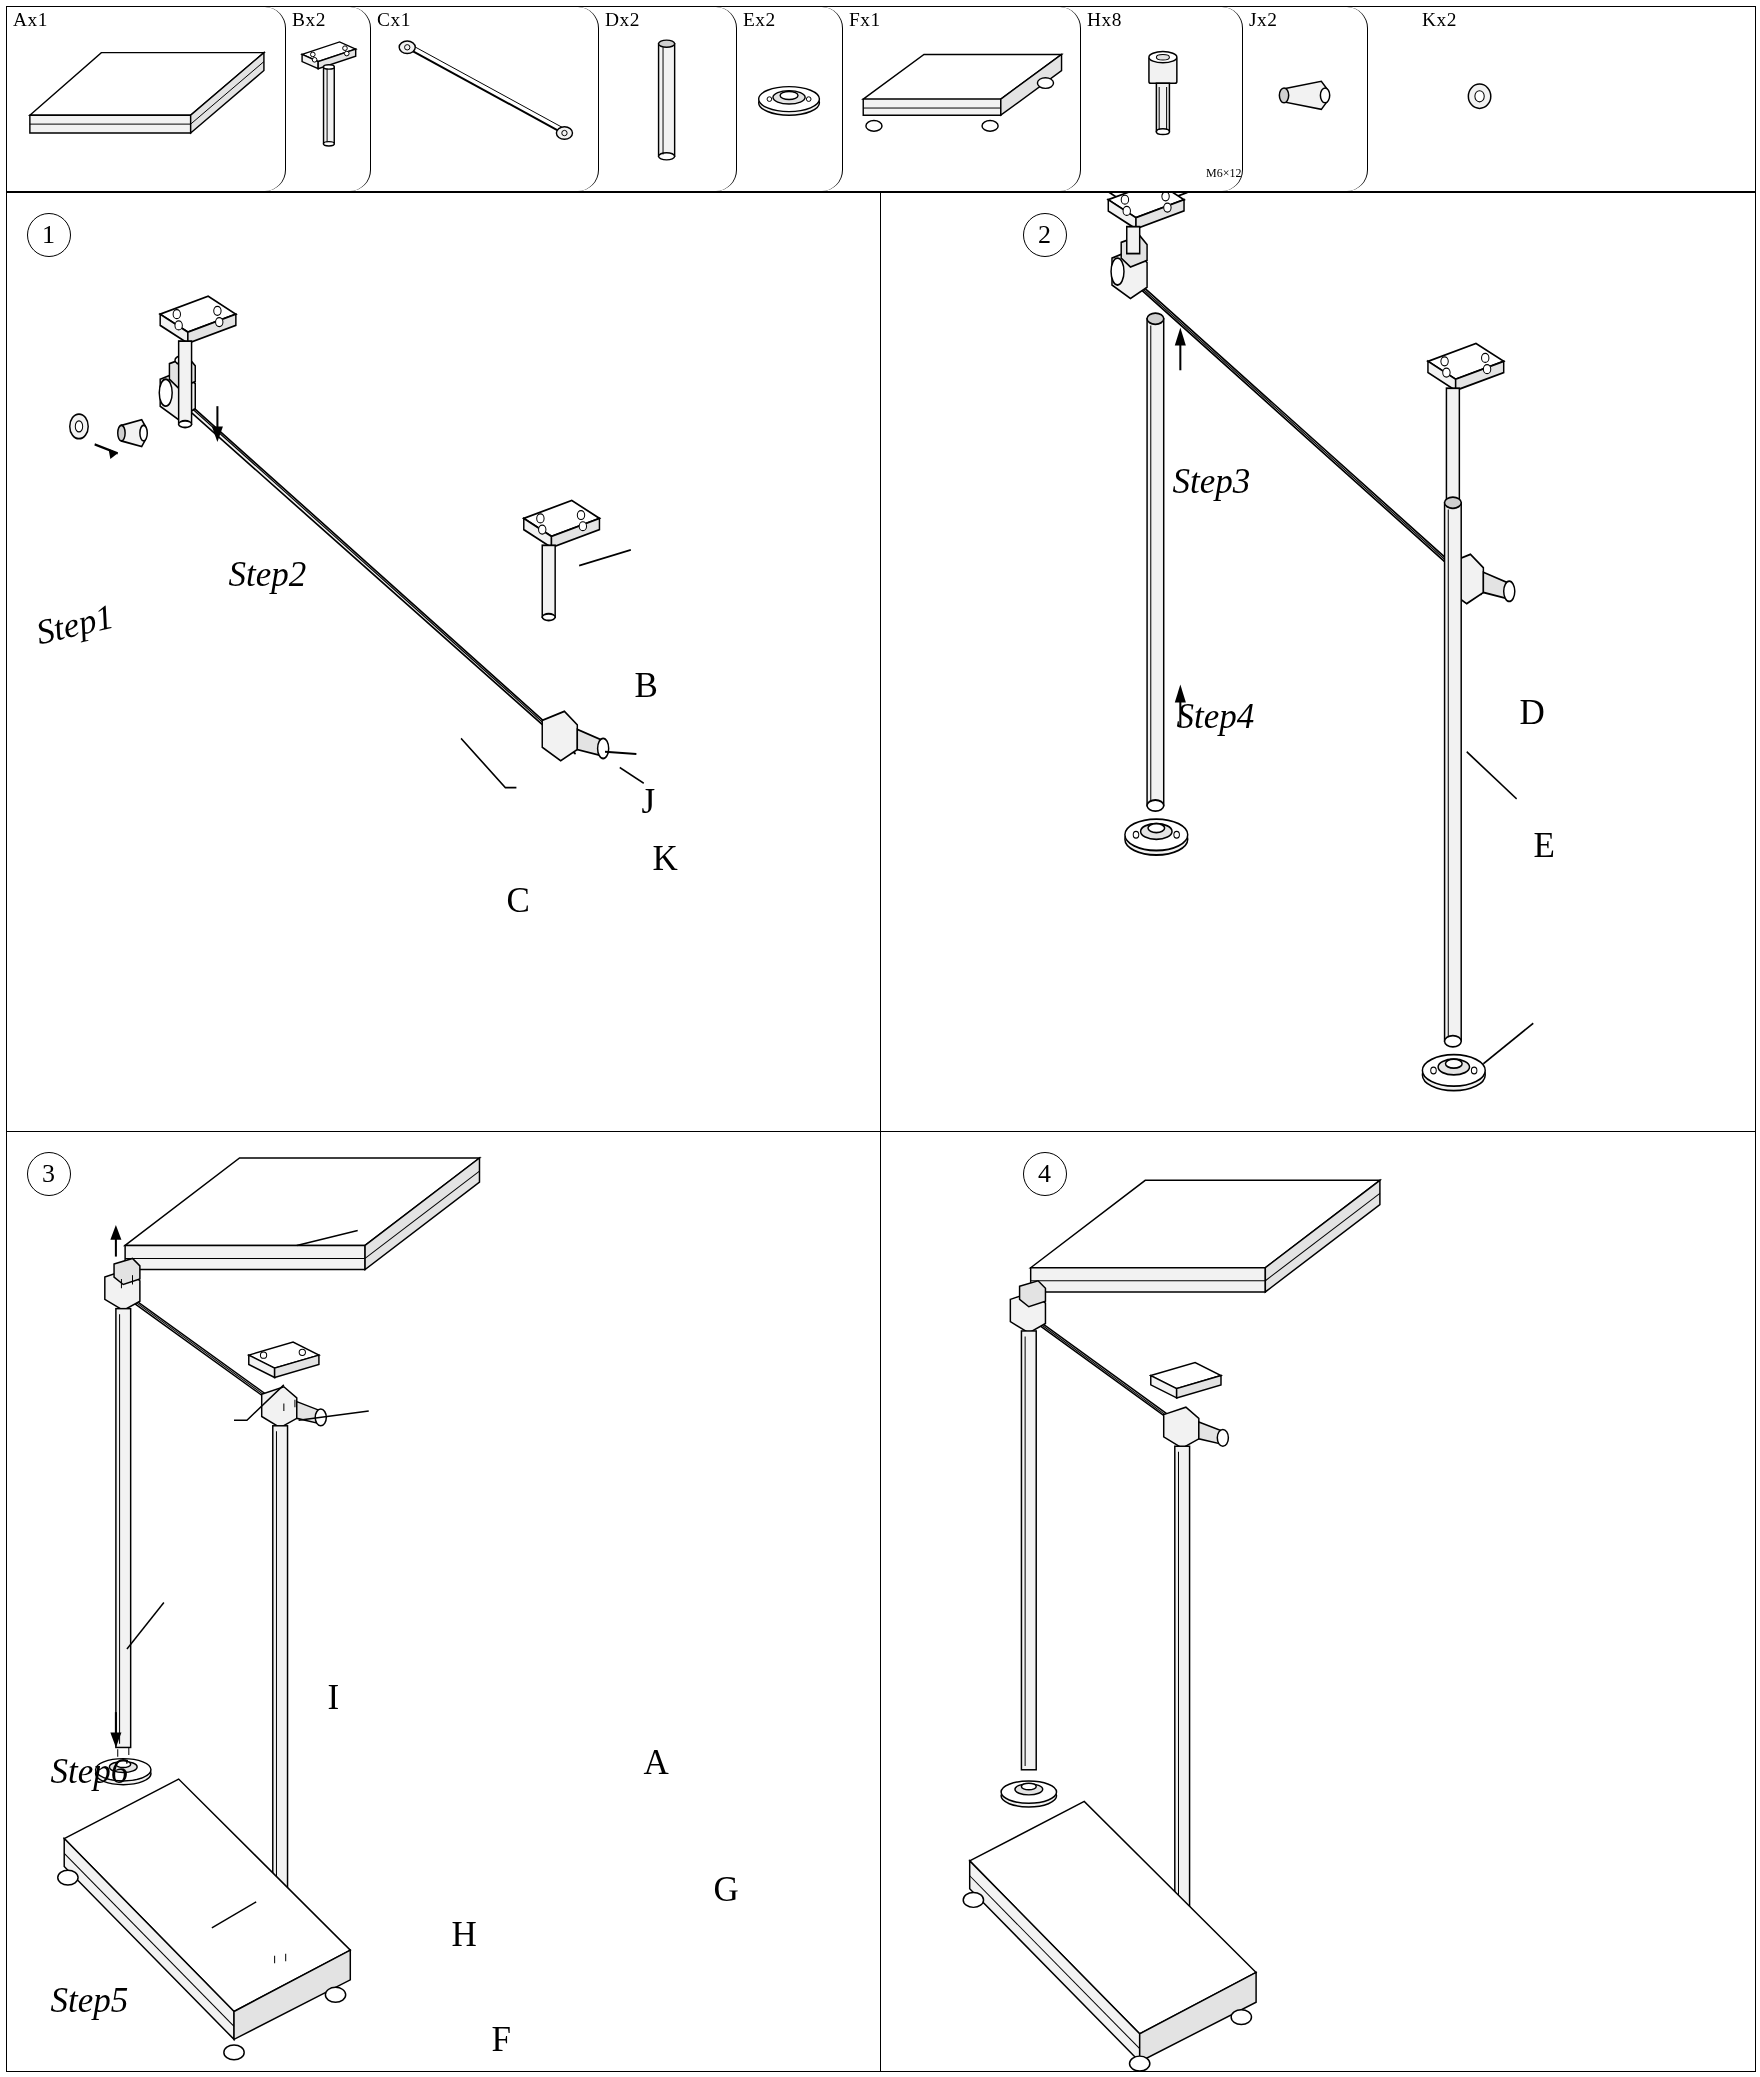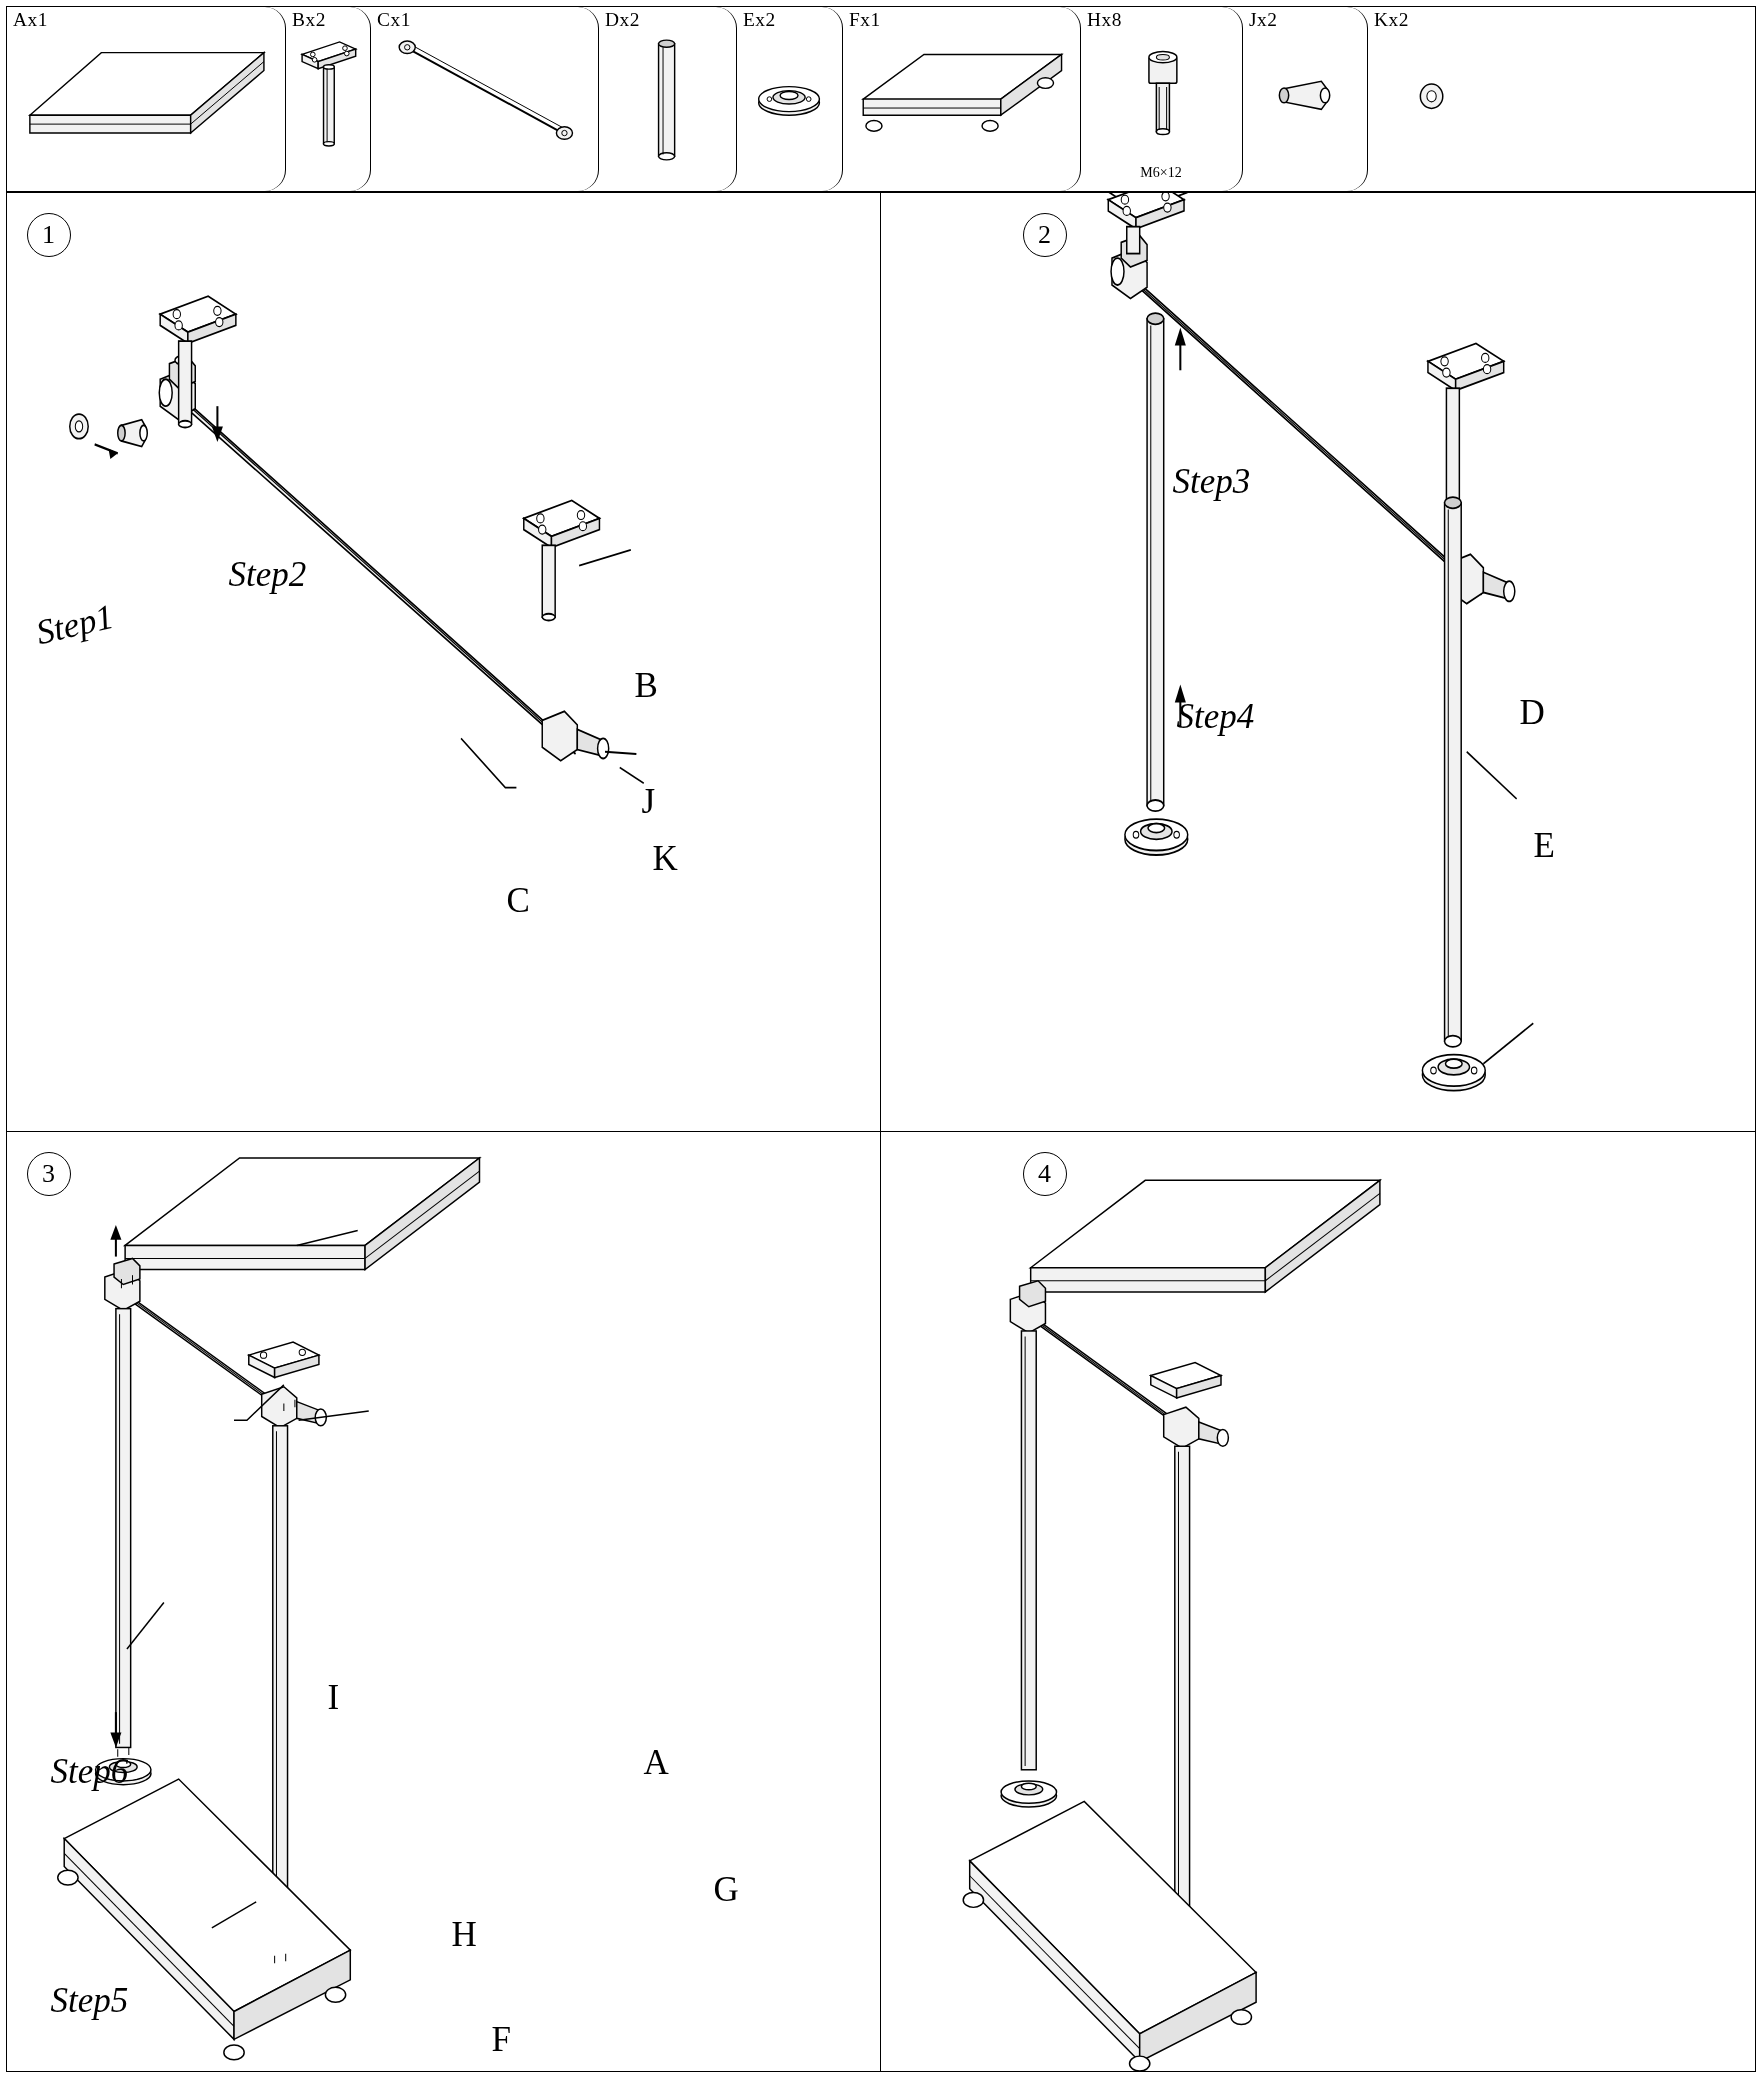--- a/index.html
+++ b/index.html
@@ -2,23 +2,23 @@
 <html style="font-size:14.8px"><head>
 <meta charset="utf-8">
 <style>
   html,body{margin:0;padding:0;background:#ffffff;}
   body{width:1761px;height:2078px;font-family:"Liberation Serif",serif;color:#000;}
   .sheet{position:relative;width:1761px;height:2078px;box-sizing:border-box;}
 
   
   .parts{position:absolute;left:5.5px;top:5.5px;width:1750px;height:186px;display:flex;border:1.8px solid #000;box-sizing:border-box;}
   .part{position:relative;border-right:1.8px solid #000;box-sizing:border-box;display:block;border-radius:21px;}
-  .part:last-child{border-right:none;}
+  .part:last-child{border-right:none;margin-left:48px;}
   .part .code{position:absolute;left:6.5px;top:2.8px;font-size:19.4px;letter-spacing:0.5px;}
-  .part .spec{position:absolute;left:0;right:0;bottom:9.2px;text-align:center;font-size:14px;}
+  .part .spec{position:absolute;left:0;right:0;bottom:9.2px;text-align:right;font-size:12px;}
   .part .art{position:absolute;left:0;right:0;top:26px;bottom:24px;}
   .part .art svg{width:100%;height:100%;display:block;}
 
   
   .grid{position:absolute;left:5.5px;top:192px;width:1750px;height:1880px;box-sizing:border-box;border:1.8px solid #000;display:grid;grid-template-columns:1fr 1fr;grid-template-rows:1fr 1fr;}
   .cell{position:relative;box-sizing:border-box;overflow:hidden;}
   .cell.b1{border-right:1.8px solid #000;border-bottom:1.8px solid #000;}
   .cell.b2{border-bottom:1.8px solid #000;}
   .cell.b3{border-right:1.8px solid #000;}
 

